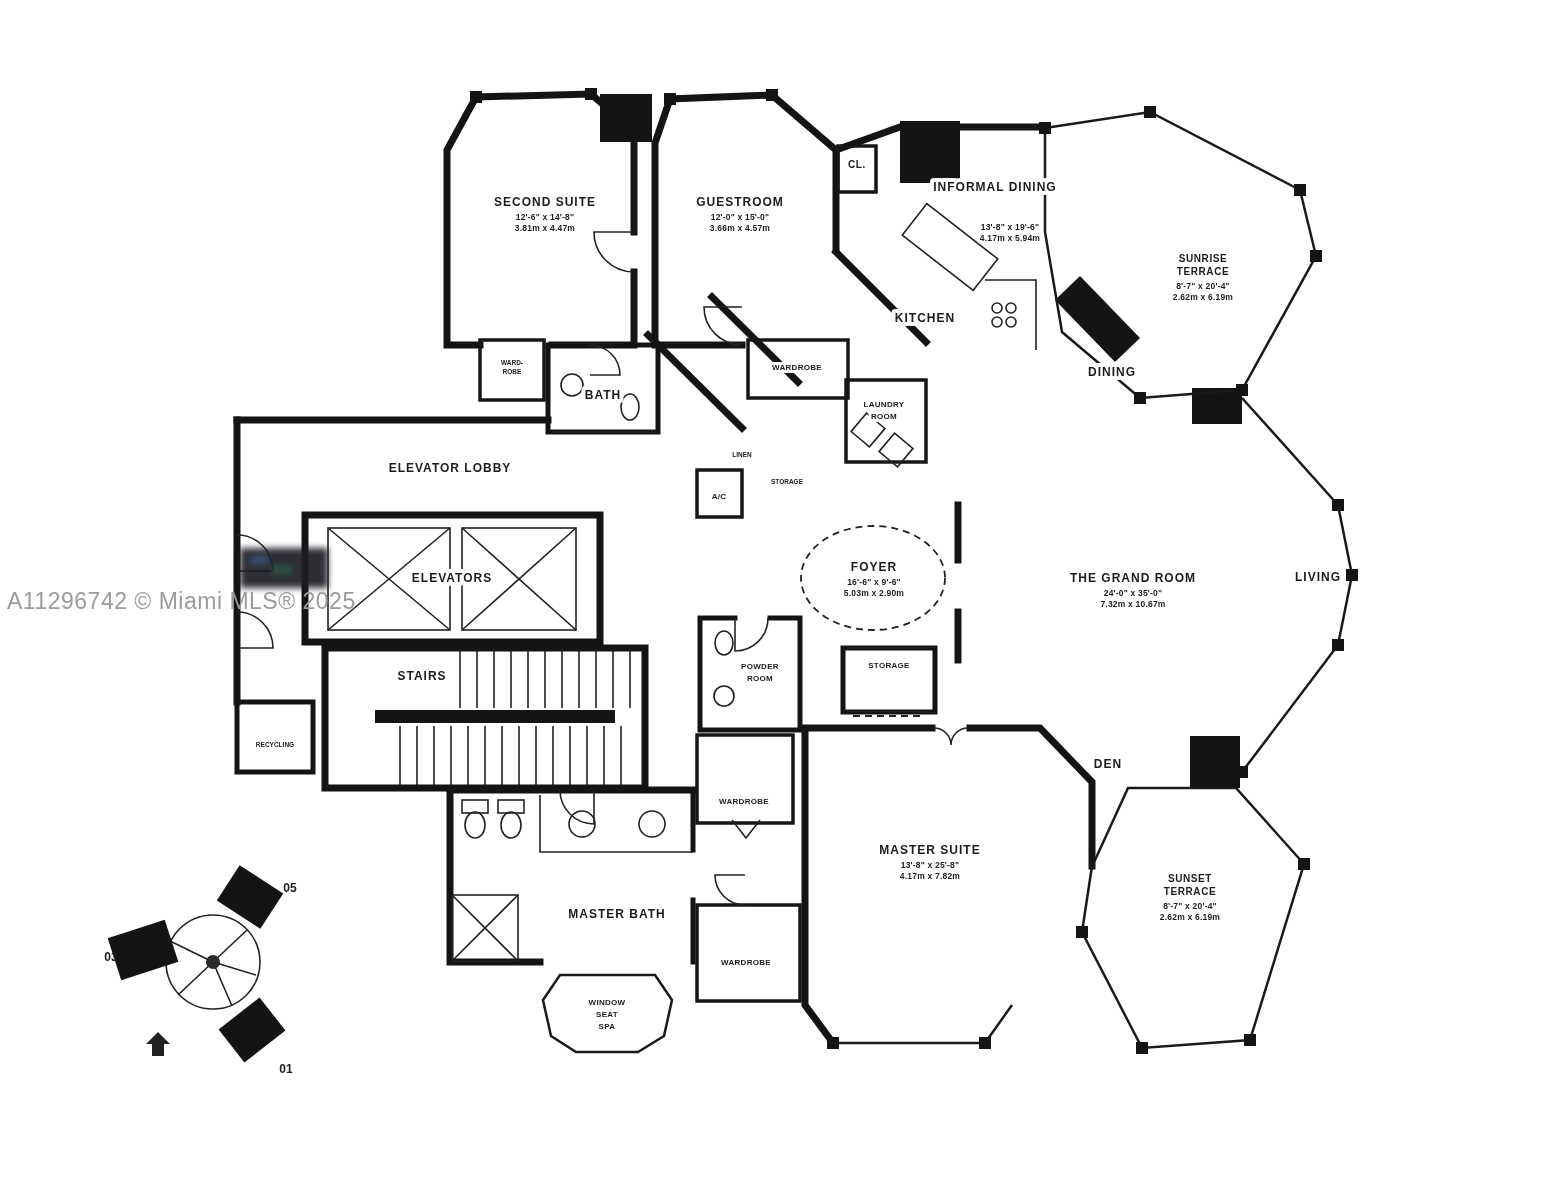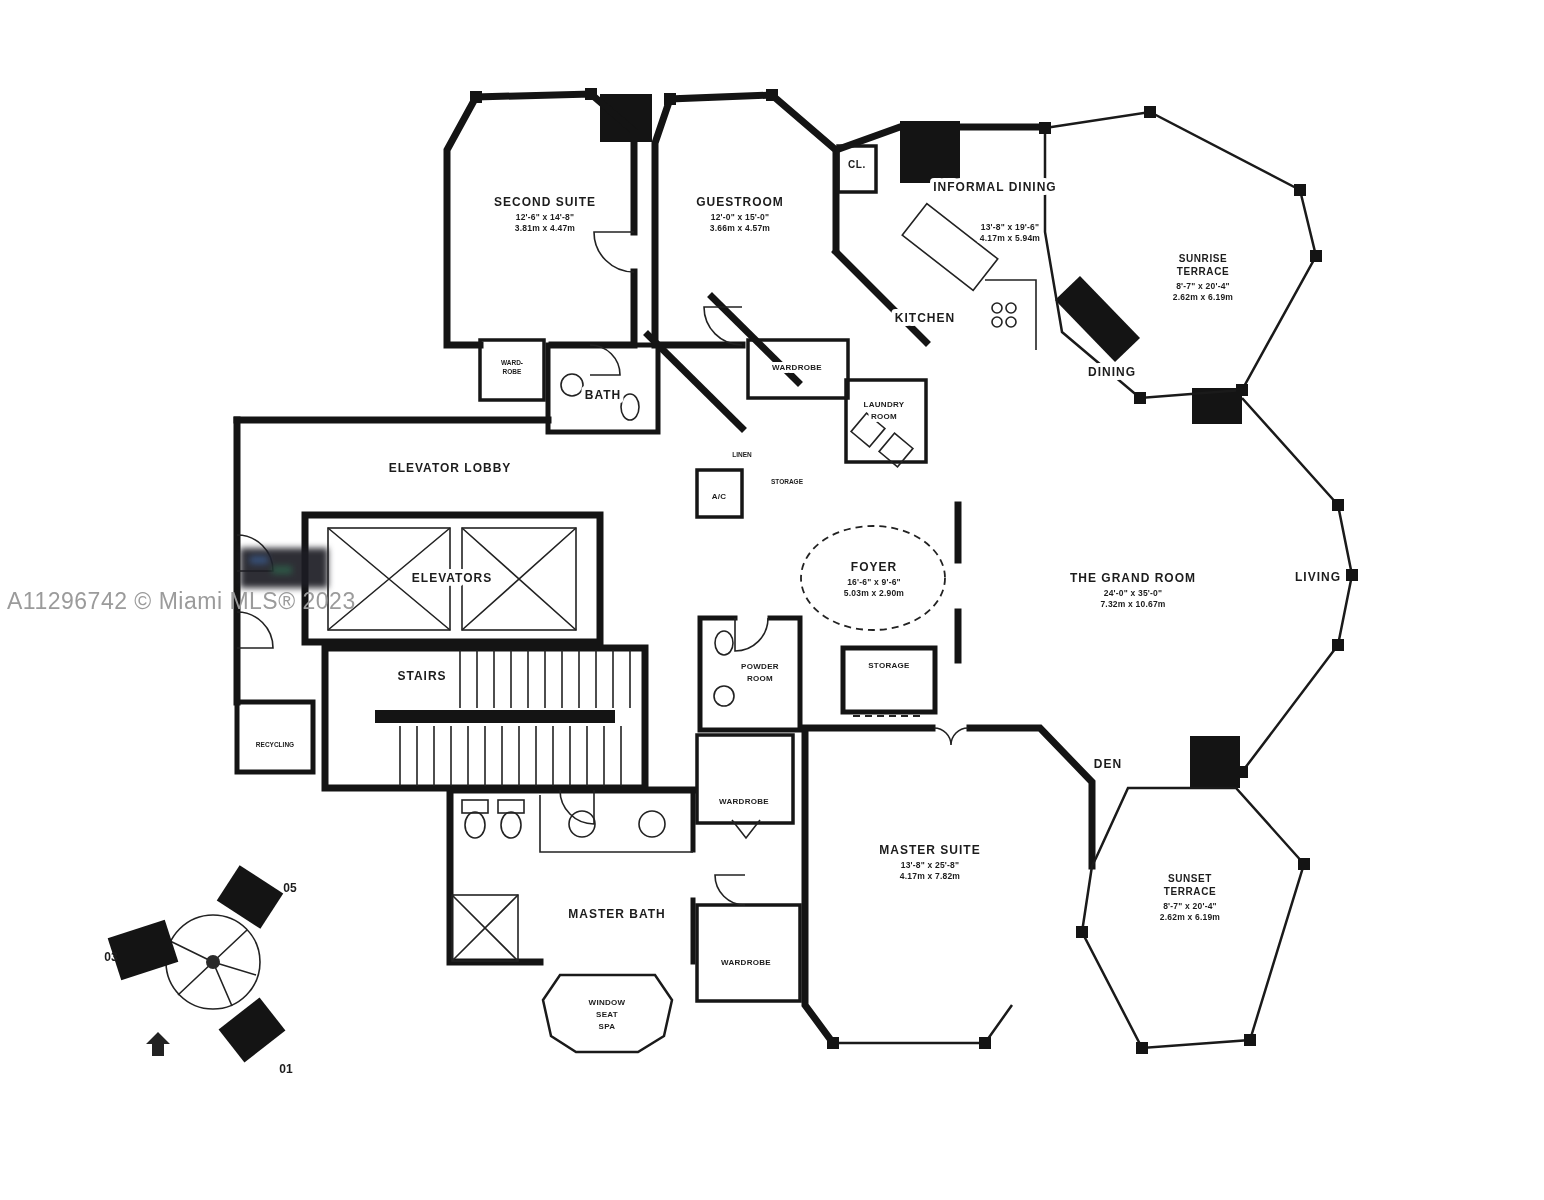--- a/index.html
+++ b/index.html
@@ -253,14 +253,14 @@
     <text class="rn" x="617" y="918">MASTER BATH</text>
     <text class="sm" x="744" y="804">WARDROBE</text>
     <text class="sm" x="746" y="965">WARDROBE</text>
 
     <text class="sm" x="607" y="1005">WINDOW</text>
     <text class="sm" x="607" y="1017">SEAT</text>
     <text class="sm" x="607" y="1029">SPA</text>
   </g>
 </svg>
 
-<div class="watermark">A11296742 © Miami MLS® 2023</div>
+<div class="watermark">A11296742 © Miami MLS® 2025</div>
 </div>
 
 </body></html>

